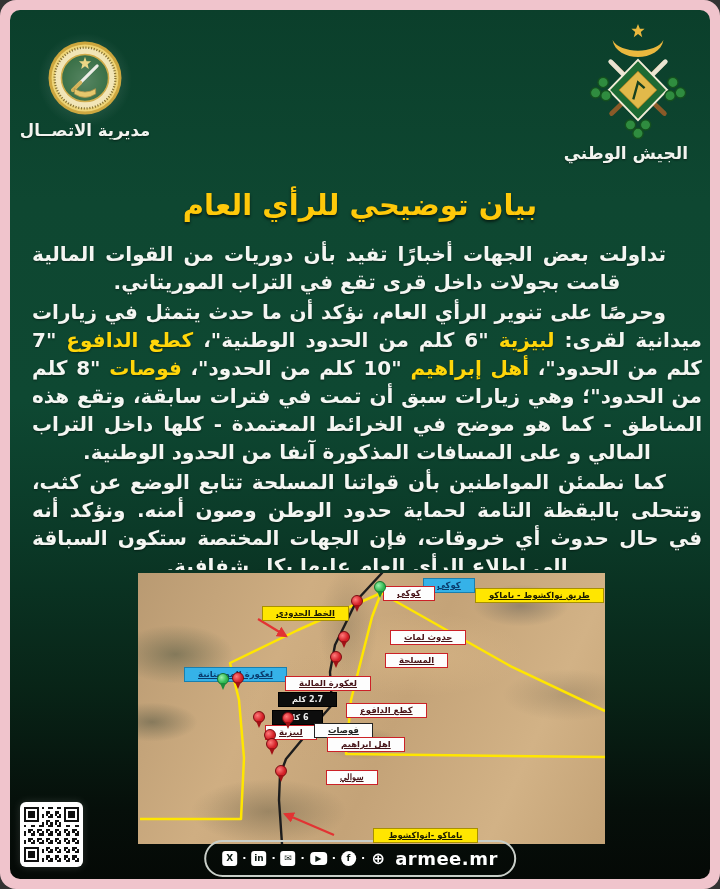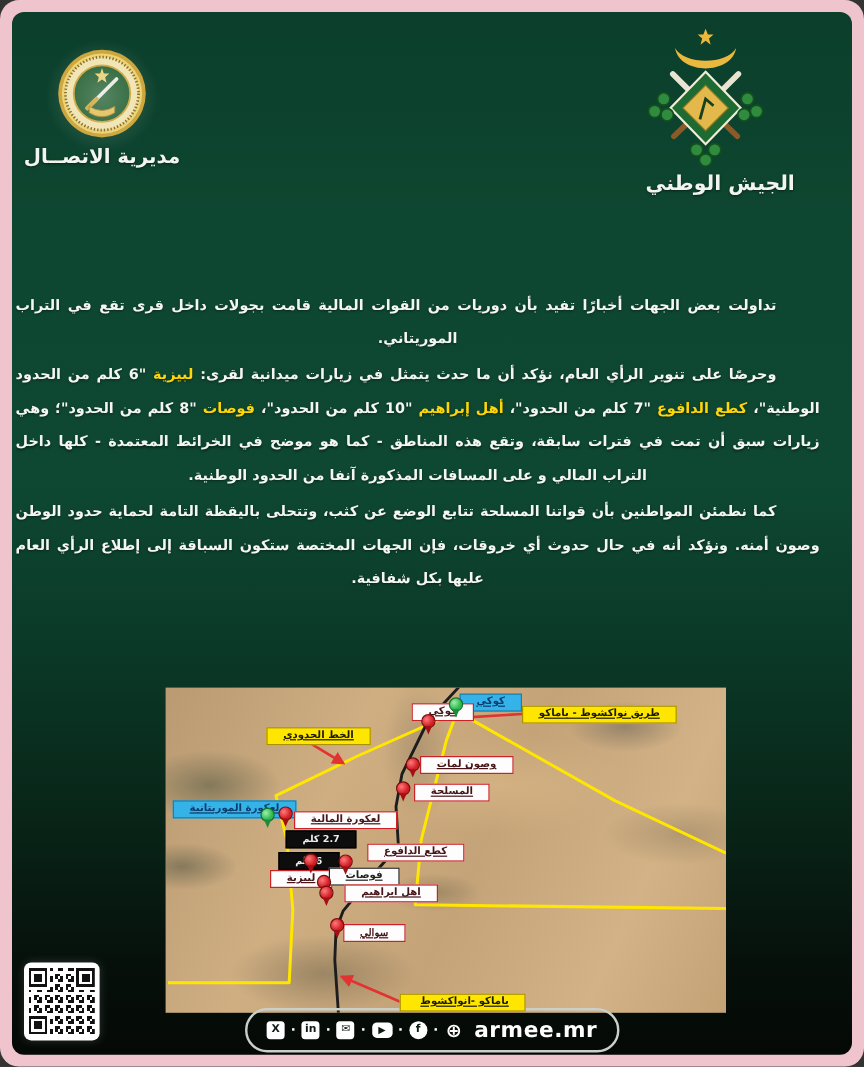--- a/index.html
+++ b/index.html
@@ -1,50 +1,50 @@
 <!DOCTYPE html>
 <html lang="ar" dir="rtl"><head>
 <meta charset="utf-8">
 <style>
   html,body{margin:0;padding:0;background:#333;}
   .frame{box-sizing:border-box;width:720px;height:889px;background:#f0c4cc;padding:10px;border-radius:16px;position:relative;font-family:"DejaVu Sans",sans-serif;}
   .card{position:relative;width:700px;height:869px;border-radius:10px;overflow:hidden;
     background:linear-gradient(180deg,#0b3f2b 0%,#0e4731 22%,#0e4832 45%,#0b3a28 60%,#082417 78%,#060f0a 92%,#050906 100%);}
   
   .org-left{position:absolute;left:0;top:30px;width:150px;text-align:center;color:#f2f4ef;}
-  .org-right{position:absolute;left:528px;top:14px;width:150px;text-align:left;color:#f2f4ef;}
+  .org-right{position:absolute;left:528px;top:14px;width:150px;text-align:right;color:#f2f4ef;}
   .logo-wrap{position:relative;display:inline-block;}
   .logo-wrap::before{content:"";position:absolute;inset:-12px;background:radial-gradient(circle,rgba(255,255,255,.25),transparent 65%);}
   .org-name{font-size:16.5px;font-weight:700;line-height:21px;text-shadow:0 1px 2px rgba(0,0,0,.5);}
   .org-right .org-name{font-size:17px;letter-spacing:1px;}
   
   .title{position:absolute;top:178px;left:0;width:100%;text-align:center;margin:0;
     font-size:29px;font-weight:800;color:#ffc90a;text-shadow:0 2px 3px rgba(0,0,0,.6);}
   
-  .body-text{position:absolute;top:230px;left:3px;width:670px;height:330px;overflow:hidden;
-    color:#f4f6f2;font-size:12px;font-weight:700;line-height:28px;text-align:justify;text-align-last:center;
+  .body-text{position:absolute;top:230px;left:22px;width:670px;height:330px;overflow:hidden;
+    color:#f4f6f2;font-size:20px;font-weight:700;line-height:28px;text-align:justify;text-align-last:center;
     text-shadow:0 1px 2px rgba(0,0,0,.45);}
   .body-text p{margin:0 0 2px 0;text-indent:36px;}
   .hl{color:#ffd60a;}
   
   .map{position:absolute;left:128px;top:563px;width:467px;height:271px;overflow:hidden;
     background:
      radial-gradient(ellipse 90px 45px at 8% 30%, rgba(70,80,60,.5), transparent 65%),
      radial-gradient(ellipse 70px 30px at 3% 55%, rgba(60,70,55,.45), transparent 65%),
      radial-gradient(ellipse 120px 50px at 28% 88%, rgba(85,80,60,.4), transparent 65%),
      radial-gradient(ellipse 60px 25px at 48% 63%, rgba(90,85,65,.35), transparent 65%),
      radial-gradient(ellipse 80px 35px at 82% 12%, rgba(100,95,85,.5), transparent 60%),
      radial-gradient(ellipse 100px 40px at 92% 45%, rgba(120,105,80,.35), transparent 65%),
      radial-gradient(ellipse 45px 90px at 45% 20%, rgba(110,100,80,.3), transparent 65%),
      radial-gradient(ellipse 150px 60px at 60% 30%, rgba(225,190,140,.5), transparent 70%),
      radial-gradient(ellipse 120px 80px at 40% 50%, rgba(200,165,120,.4), transparent 70%),
      linear-gradient(115deg,#b99a72 0%,#cfae82 30%,#c4a378 55%,#d2b286 80%,#c3a276 100%);}
   .map-lines{position:absolute;left:0;top:0;width:100%;height:100%;}
-  .mlbl{position:absolute;box-sizing:border-box;white-space:nowrap;text-align:right;
-    font-size:8.5px;font-weight:700;padding:1px 13px;z-index:2;text-decoration:underline;line-height:11px;}
+  .mlbl{position:absolute;box-sizing:border-box;white-space:nowrap;text-align:center;
+    font-size:8.5px;font-weight:700;padding:1px 13px;z-index:2;text-decoration:underline;line-height:11px;margin-left:40px;}
   .lbl-yellow{background:#ffe600;color:#1a1a00;border:1px solid #a89000;}
   .lbl-white{background:#fdfdfd;color:#471418;border:1.5px solid #cc2127;}
   .lbl-white-b{background:#fdfdfd;color:#222;border:1.5px solid #222;}
   .lbl-blue{background:#35b2e8;color:#0a3c6e;border:1px solid #1a7fae;}
   .lbl-black{background:#0d0d0d;color:#eee;border:1px solid #000;font-size:8px;text-decoration:none;}
   .pin{position:absolute;width:10px;height:10px;border-radius:50%;z-index:3;
     border:1px solid #7a0c10;background:radial-gradient(circle at 35% 35%,#ff7a7a,#d21f26 60%);}
   .pin::after{content:"";position:absolute;left:2px;top:9px;border-left:3px solid transparent;border-right:3px solid transparent;border-top:7px solid #a01015;}
   .pin-green{border-color:#14732c;background:radial-gradient(circle at 35% 35%,#9af0ab,#2eb84f 60%);}
   .pin-green::after{border-top-color:#1d8c3a;}
@@ -104,20 +104,21 @@
             <circle cx="98" cy="73" r="5.5"></circle>
             <circle cx="87" cy="76" r="5.5"></circle>
           <circle cx="45" cy="107" r="5.5"></circle>
             <circle cx="61" cy="107" r="5.5"></circle>
             <circle cx="53" cy="116" r="5.5"></circle>
         </g>
       </svg>
       <div class="org-name">الجيش الوطني</div>
     </div>
 
+    <h1 class="title">بيان توضيحي للرأي العام</h1>
 
     <main class="body-text" id="body-text" dir="rtl">
         <p><span>تداولت بعض الجهات أخبارًا تفيد بأن دوريات من القوات المالية قامت بجولات داخل قرى تقع في التراب الموريتاني.</span></p>
         <p><span>وحرصًا على تنوير الرأي العام، نؤكد أن ما حدث يتمثل في زيارات ميدانية لقرى: </span><span class="hl">لبيزية</span><span> "6 كلم من الحدود الوطنية"، </span><span class="hl">كطع الدافوع</span><span> "7 كلم من الحدود"، </span><span class="hl">أهل إبراهيم</span><span> "10 كلم من الحدود"، </span><span class="hl">فوصات</span><span> "8 كلم من الحدود"؛ وهي زيارات سبق أن تمت في فترات سابقة، وتقع هذه المناطق - كما هو موضح في الخرائط المعتمدة - كلها داخل التراب المالي و على المسافات المذكورة آنفا من الحدود الوطنية.</span></p>
         <p><span>كما نطمئن المواطنين بأن قواتنا المسلحة تتابع الوضع عن كثب، وتتحلى باليقظة التامة لحماية حدود الوطن وصون أمنه. ونؤكد أنه في حال حدوث أي خروقات، فإن الجهات المختصة ستكون السباقة إلى إطلاع الرأي العام عليها بكل شفافية.</span></p>
       </main>
 
     <div class="map">
       <svg class="map-lines" viewBox="0 0 467 271" preserveAspectRatio="none">
         <defs>
@@ -131,21 +132,21 @@
         <polyline points="244,0 219,27 197,72 192,99 194,132 172,157 148,186 142,202 141,227 144,271" fill="none" stroke="#1d1d1d" stroke-width="2.4" stroke-linejoin="round" stroke-linecap="round"></polyline>
         <line x1="297" y1="22" x2="248" y2="25" stroke="#e23333" stroke-width="2.2"></line>
         <line x1="120" y1="46" x2="148" y2="63" stroke="#e23333" stroke-width="2.2" marker-end="url(#arr)"></line>
         <line x1="196" y1="262" x2="147" y2="241" stroke="#e23333" stroke-width="2.2" marker-end="url(#arr)"></line>
       </svg>
       <div id="map-labels">
           <div class="mlbl lbl-blue" style="left: 245px; top: 5px; min-width: 34px;">كوكي</div>
           <div class="mlbl lbl-white" style="left: 205px; top: 13px; min-width: 34px;">كوكي</div>
           <div class="mlbl lbl-yellow" style="left: 297px; top: 15px; min-width: 97px;">طريق نواكشوط - باماكو</div>
           <div class="mlbl lbl-yellow" style="left: 84px; top: 33px; min-width: 70px;">الخط الحدودي</div>
-          <div class="mlbl lbl-white" style="left: 212px; top: 57px; min-width: 48px;">وصون لمات</div>
+          <div class="mlbl lbl-white" style="left: 212px; top: 57px; min-width: 48px;">حدوث لمات</div>
           <div class="mlbl lbl-white" style="left: 207px; top: 80px; min-width: 38px;">المسلحة</div>
           <div class="mlbl lbl-blue" style="left: 6px; top: 94px; min-width: 68px;">لعكورة الموريتانية</div>
           <div class="mlbl lbl-white" style="left: 107px; top: 103px; min-width: 54px;">لعكورة المالية</div>
           <div class="mlbl lbl-black" style="left: 100px; top: 119px; min-width: 27px;">2.7 كلم</div>
           <div class="mlbl lbl-black" style="left: 94px; top: 137px; min-width: 23px;">6 كلم</div>
           <div class="mlbl lbl-white" style="left: 87px; top: 152px; min-width: 40px;">لبيزية</div>
           <div class="mlbl lbl-white-b" style="left: 136px; top: 150px; min-width: 35px;">فوصات</div>
           <div class="mlbl lbl-white" style="left: 149px; top: 164px; min-width: 55px;">اهل ابراهيم</div>
           <div class="mlbl lbl-white" style="left: 168px; top: 130px; min-width: 57px;">كطع الدافوع</div>
           <div class="mlbl lbl-white" style="left: 148px; top: 197px; min-width: 40px; font-family: Liberation Serif, serif;">سوالي</div>

